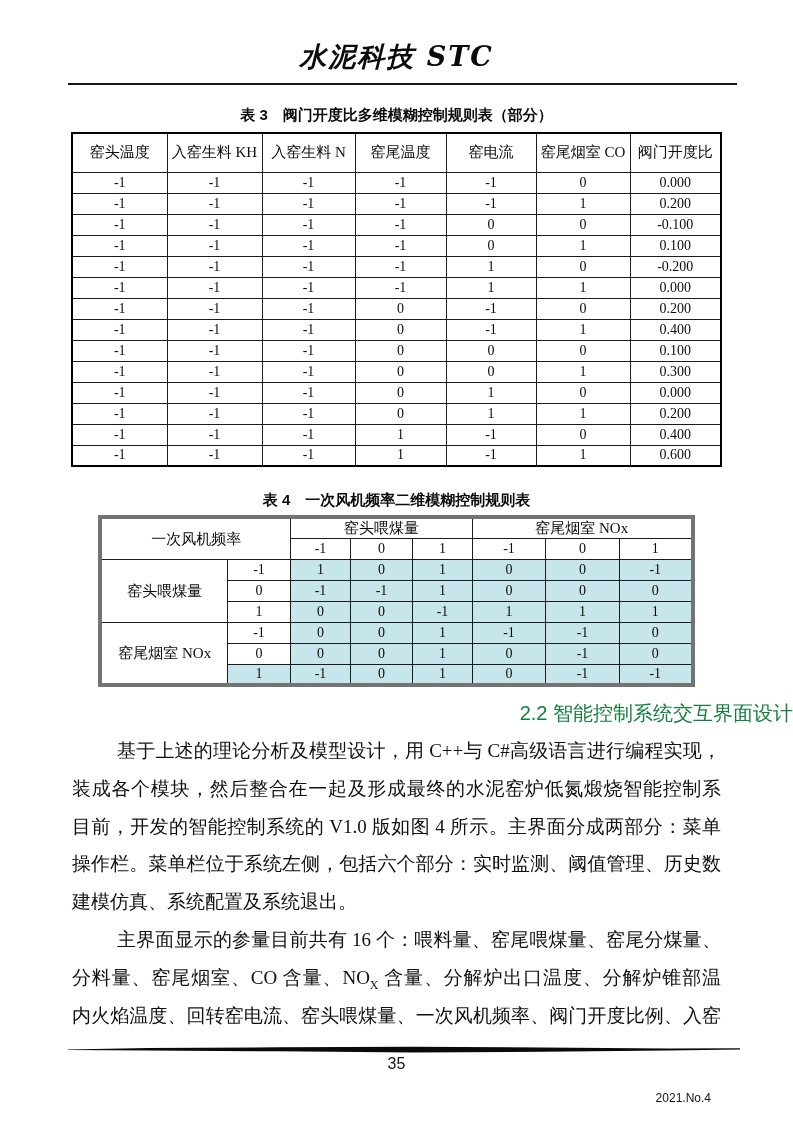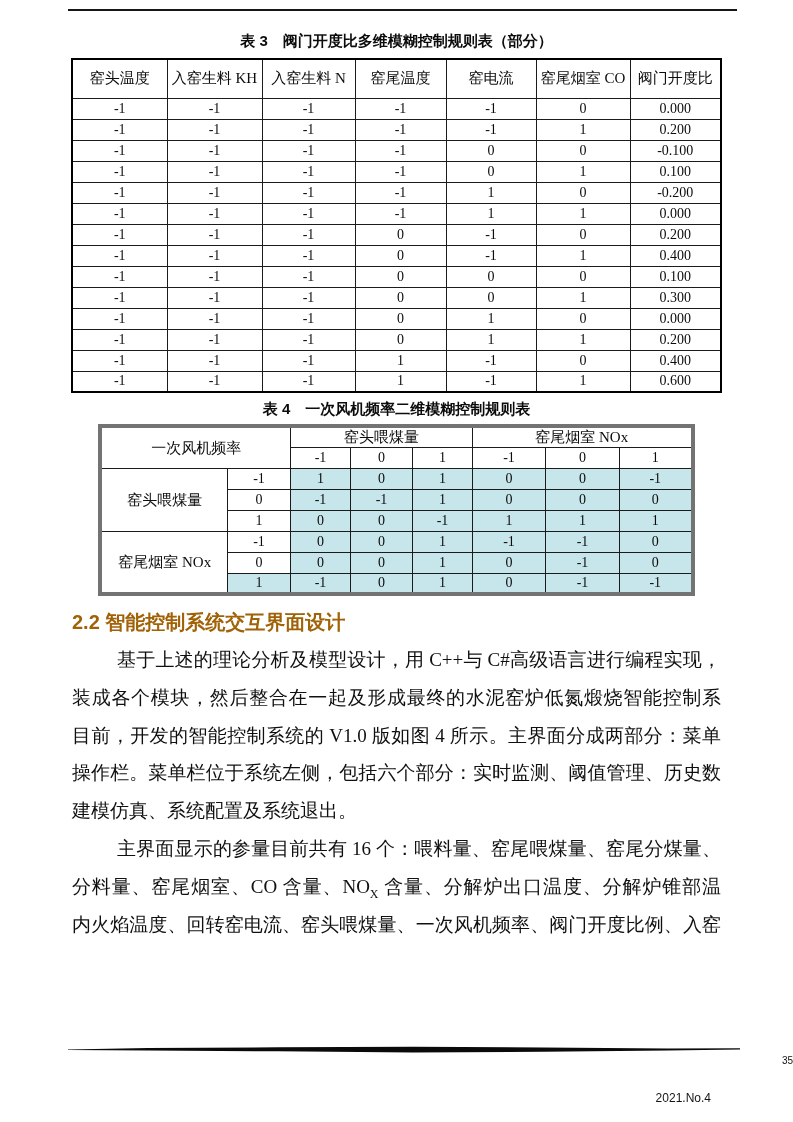--- a/index.html
+++ b/index.html
@@ -14,64 +14,65 @@
     margin-top:40px; text-align:center;
     font-family:"DejaVu Serif",serif; font-style:italic; font-weight:bold;
     font-size:27px; line-height:34px; letter-spacing:2px; color:#0a0a0a;
   }
   .header-rule { margin:9px 0 0 68px; width:669px; height:2px; background:#161616; }
   .tbl-caption {
     text-align:center; font-family:"Liberation Sans","DejaVu Sans",sans-serif;
     font-weight:bold; font-size:15px; line-height:20px; color:#0c0c0c;
   }
   .cap3 { margin-top:20px; }
-  .cap4 { margin-top:6px; }
+  .cap4 { margin-top:23px; }
   table { border-collapse:collapse; table-layout:fixed; background:#fff;padding-left:10px; }
   td, th {
     border:1.5px solid #1b1b1b; text-align:center; vertical-align:middle;
     font-family:"Liberation Serif","DejaVu Serif",serif; color:#0c0c0c;
     overflow:hidden; white-space:nowrap;
   }
   .t3 { width:649px; margin:7px auto 0; border:2px solid #000; }
   .t3 th { height:39px; font-size:15px; font-weight:normal; }
   .t3 td { height:21px; font-size:14px; line-height:14px; }
   .t4 { width:592px; margin:5px auto 0; border:4px solid #737373; }
   .t4 td { height:21px; font-size:14px; line-height:14px; }
   .t4 .t4-corner { font-size:15px; }
   .t4 .t4-grouphead { font-size:15px; }
   .t4 .t4-group { font-size:15px; }
   .t4 .hl { background:var(--hl,#c7e6eb); }
   .sec-heading {
     margin:14px 0 0 72px;
     font-family:"Liberation Sans","DejaVu Sans",sans-serif;
-    font-weight:bold; font-size:20px; line-height:24px; color:#a16207;
+    font-weight:normal; font-size:20px; line-height:24px; color:#15803d;text-align:right;
   }
   .body-text { margin:7px 72px 0 72px; width:649px; }
   .bline {
     font-size:19px; line-height:37.8px; height:37.8px; color:#101010;
     white-space:nowrap;
   }
   .bline.just { text-align:justify; text-align-last:justify; white-space:normal; height:37.8px; overflow:hidden; }
   .bline.indent { text-indent:45px; }
   .bline .subx { font-size:12px; vertical-align:sub; }
   .footer-bar { position:absolute; left:68px; top:1046px; width:672px; height:8px; }
   .footer-pageno {
-    position:absolute; top:1055px; left:0; width:793px; text-align:right;
-    font-family:"Liberation Sans","DejaVu Sans",sans-serif; font-size:10px; color:#141414;
+    position:absolute; top:1055px; left:0; width:793px; text-align:center;
+    font-family:"Liberation Sans","DejaVu Sans",sans-serif; font-size:16px; color:#141414;
   }
   .footer-issue {
     position:absolute; top:1055px; right:82px;
     font-family:"Liberation Sans","DejaVu Sans",sans-serif; font-size:12px; color:#141414;margin-top:36px;
   }
 </style>
 </head>
 <body>
 
 <div class="page">
 
+  <div class="journal-title">水泥科技 STC</div>
   <div class="header-rule"></div>
 
   <div class="tbl-caption cap3">表 3　阀门开度比多维模糊控制规则表（部分）</div>
 
   <table class="t3">
     <colgroup>
       <col style="width:95px">
         <col style="width:95px">
         <col style="width:93px">
       <col style="width:91px">

